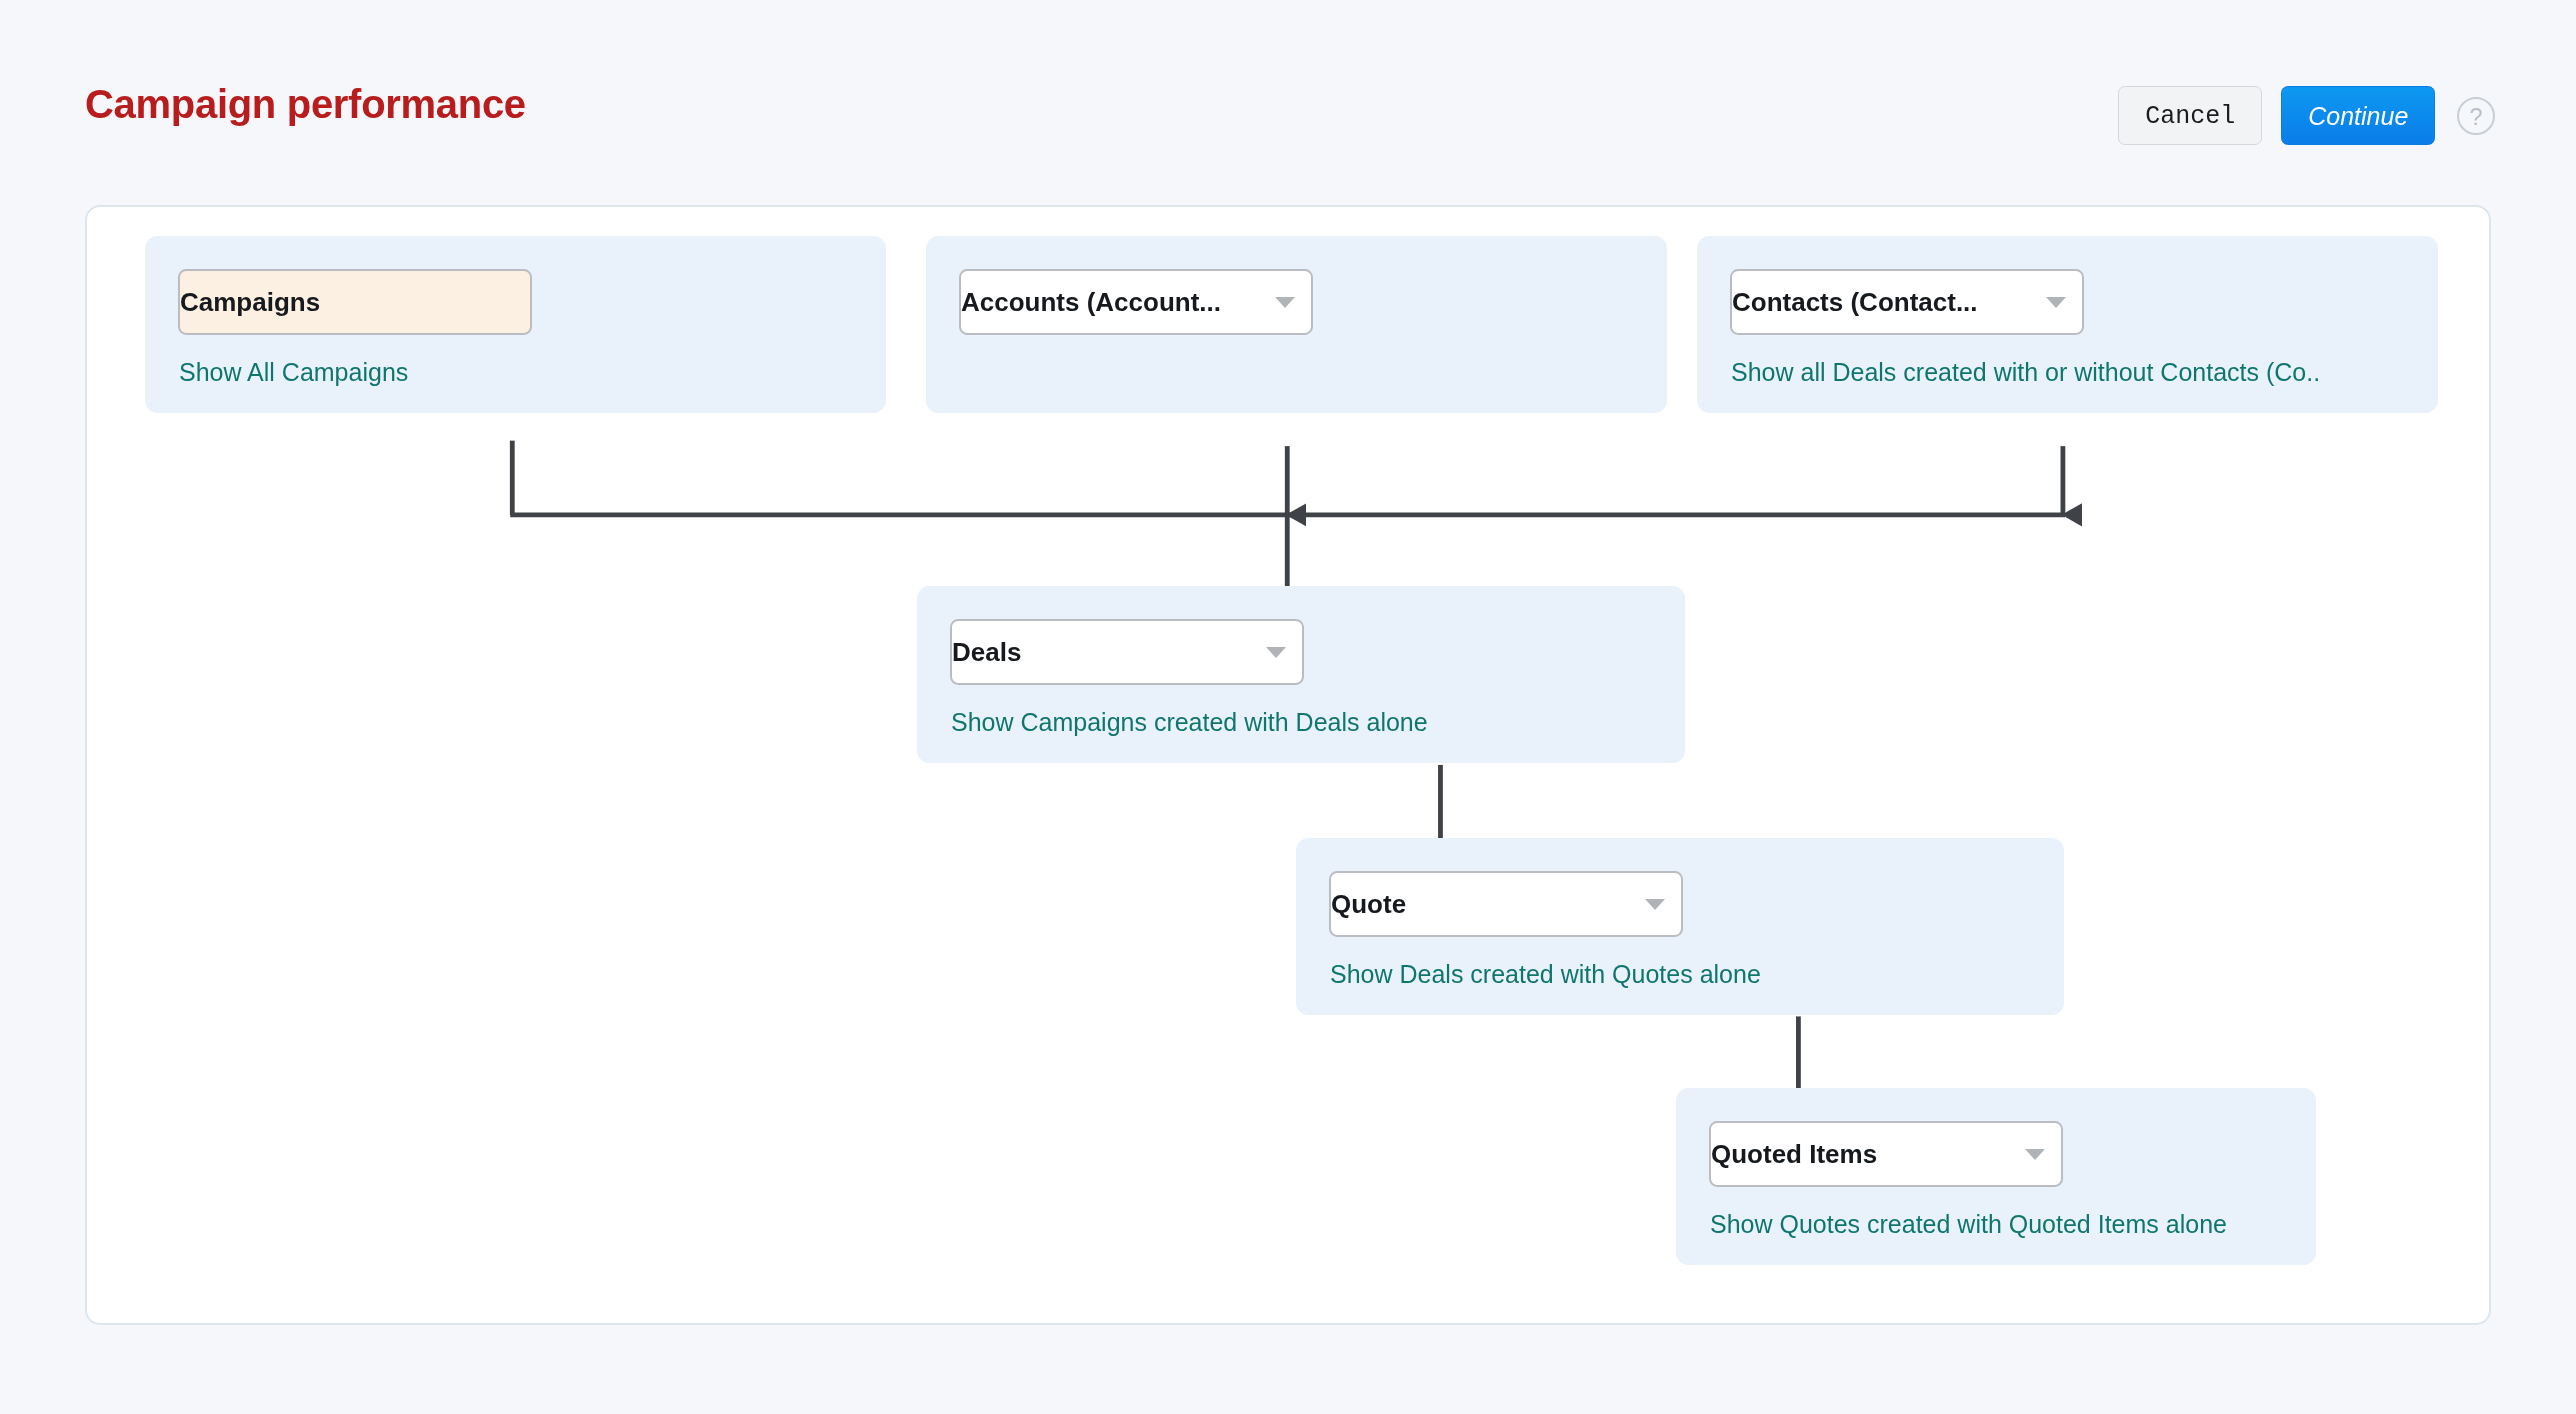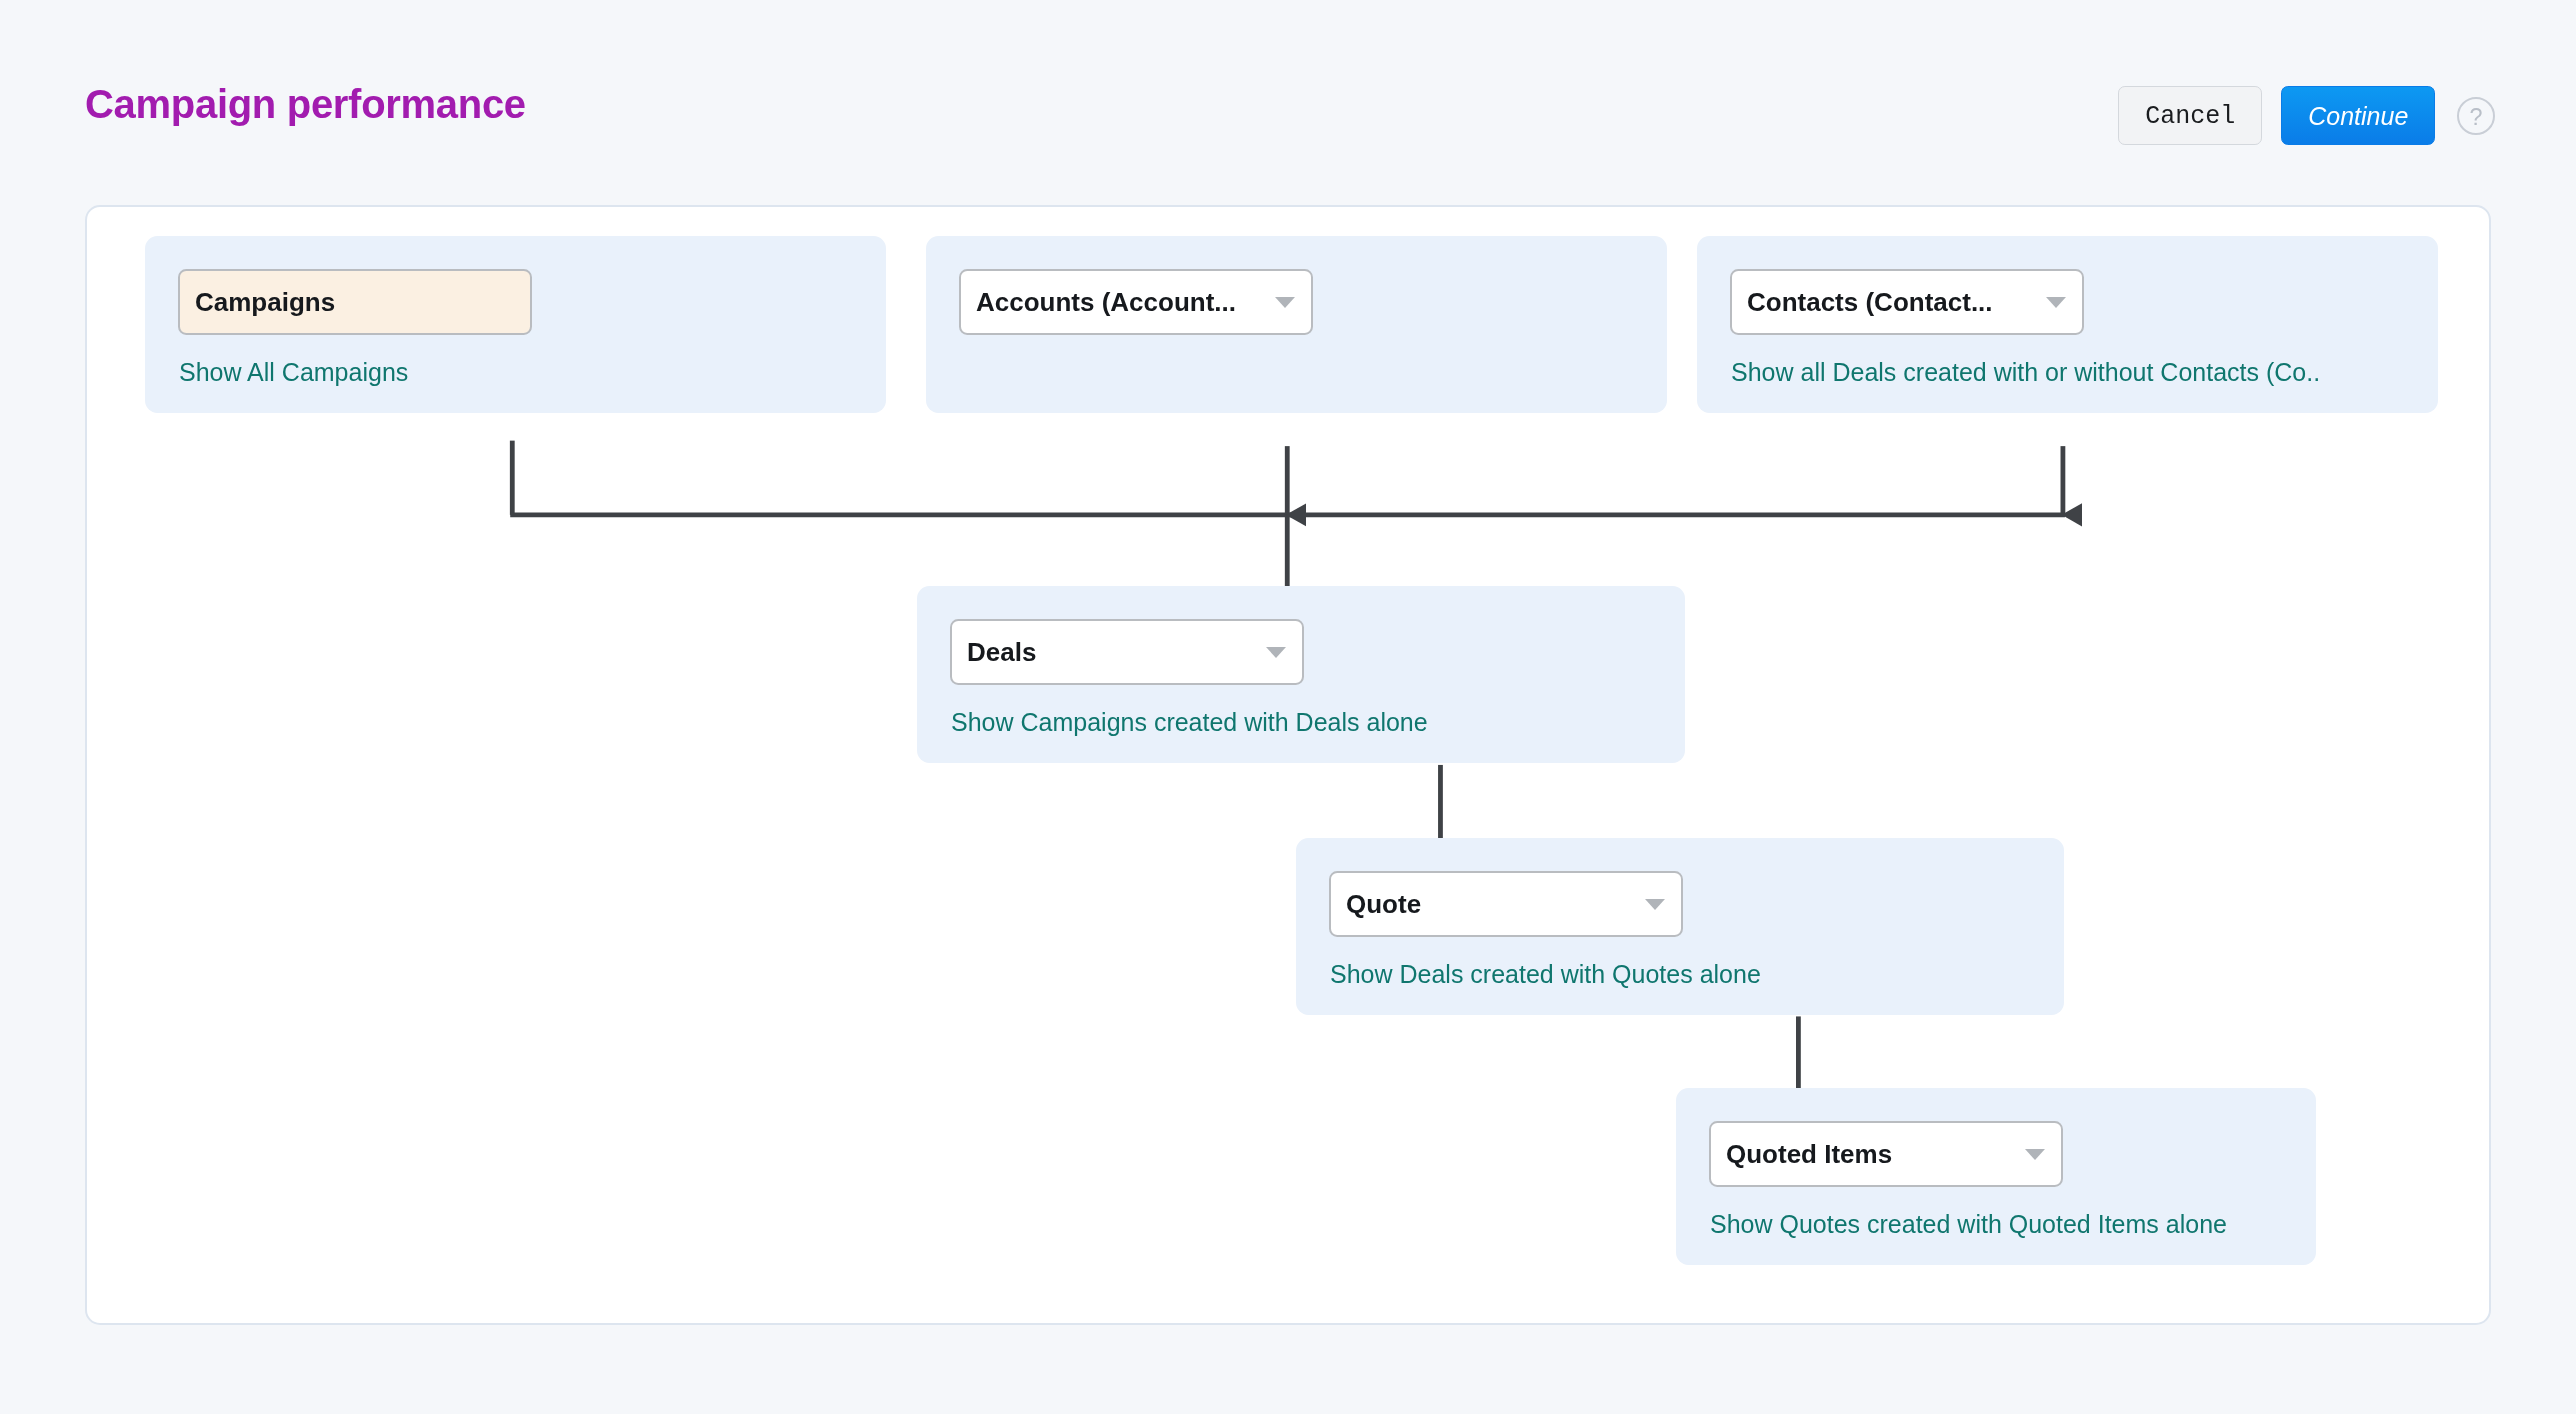--- a/index.html
+++ b/index.html
@@ -22,21 +22,21 @@
     left: 0; top: 0;
     width: 2576px;
     height: 199px;
   }
   #page-title {
     position: absolute;
     left: 85px;
     top: 82px;
     font-size: 40px;
     font-weight: bold;
-    color: #a21caf;
+    color: #b91c1c;
     letter-spacing: -0.3px;
     white-space: nowrap;
   }
   #header-actions {
     position: absolute;
     right: 81px;
     top: 86px;
     display: flex;
     align-items: center;
     gap: 19px;
@@ -125,21 +125,20 @@
     align-items: center;
     cursor: pointer;
   }
   .node-select.pill-highlight {
     background: #fbf0e2;
   }
   .node-select-label {
     font-size: 26px;
     font-weight: bold;
     color: #16191d;
-    padding-left: 15px;
     white-space: nowrap;
     flex: 1;
     overflow: hidden;
   }
   .caret-icon {
     width: 0; height: 0;
     border-left: 10.3px solid transparent;
     border-right: 10.3px solid transparent;
     border-top: 11.7px solid #b0b4b9;
     margin-right: 16.5px;

